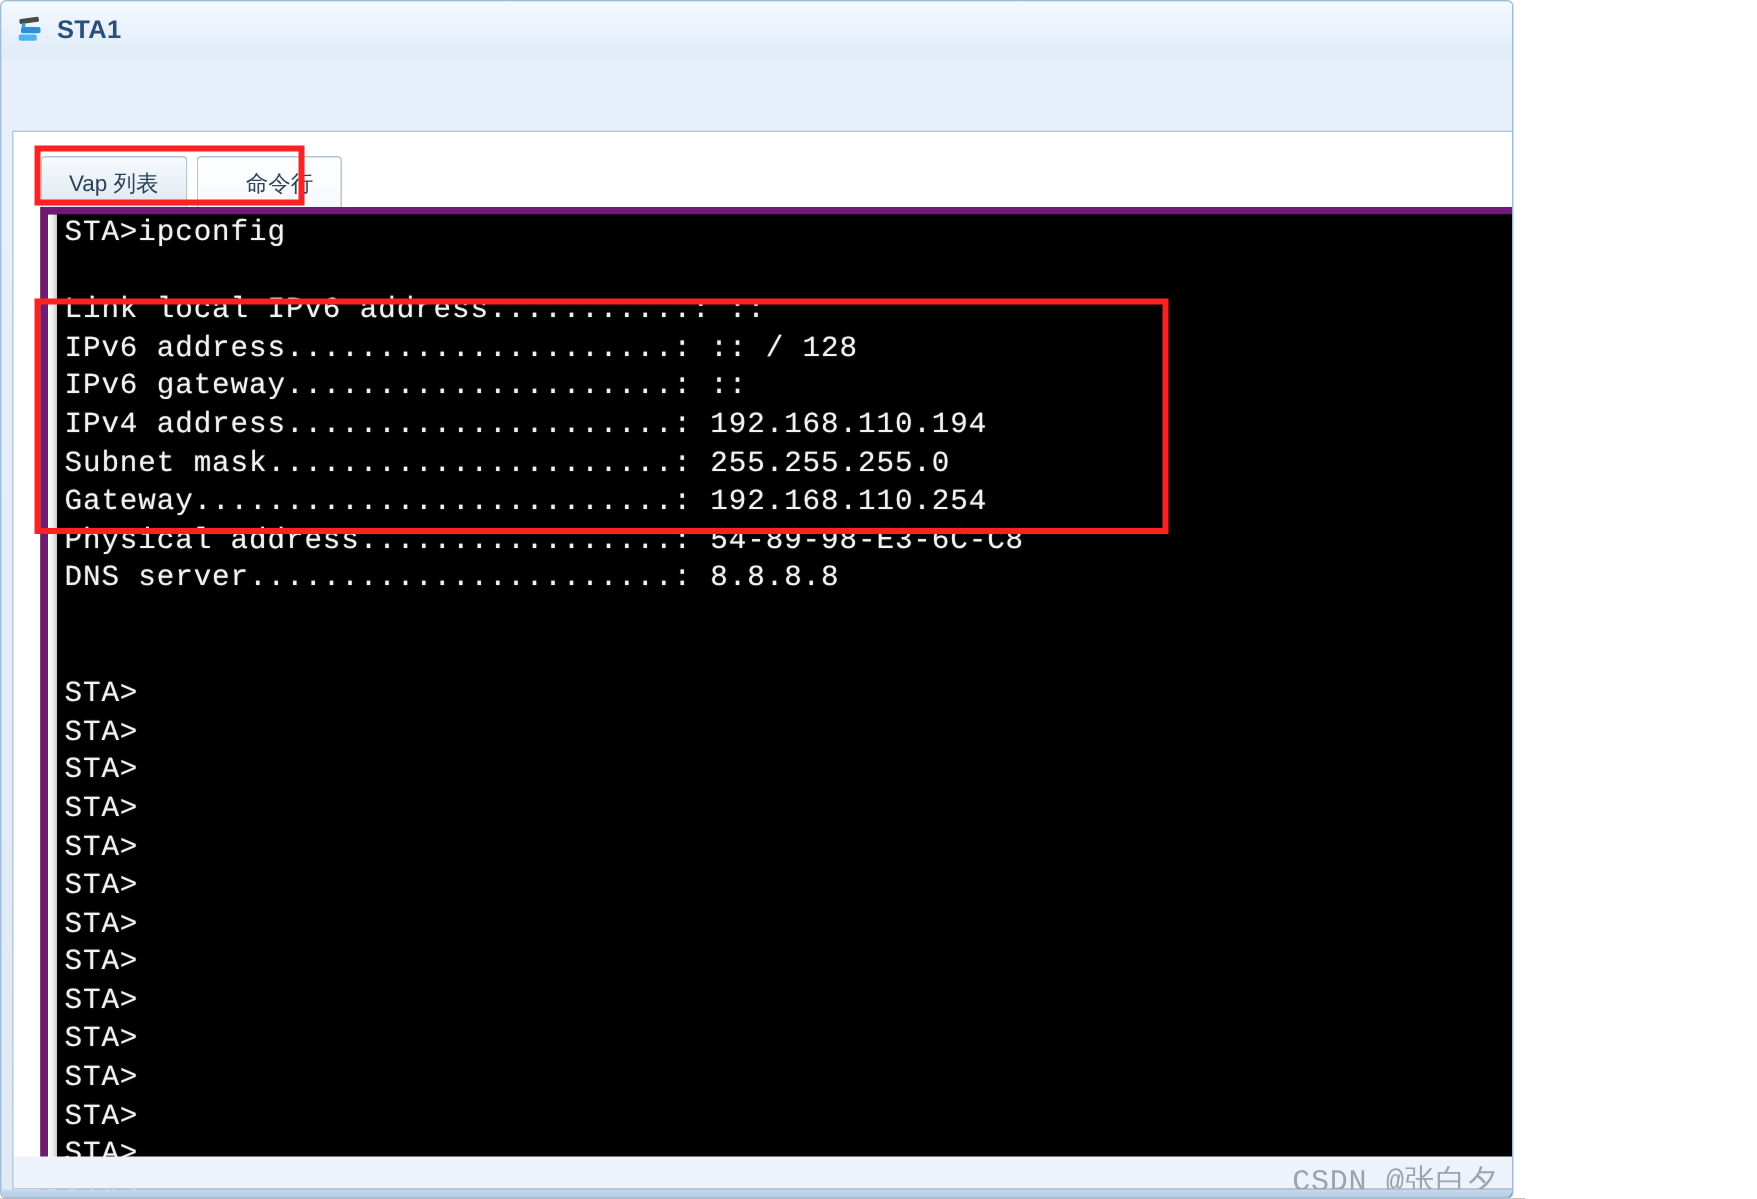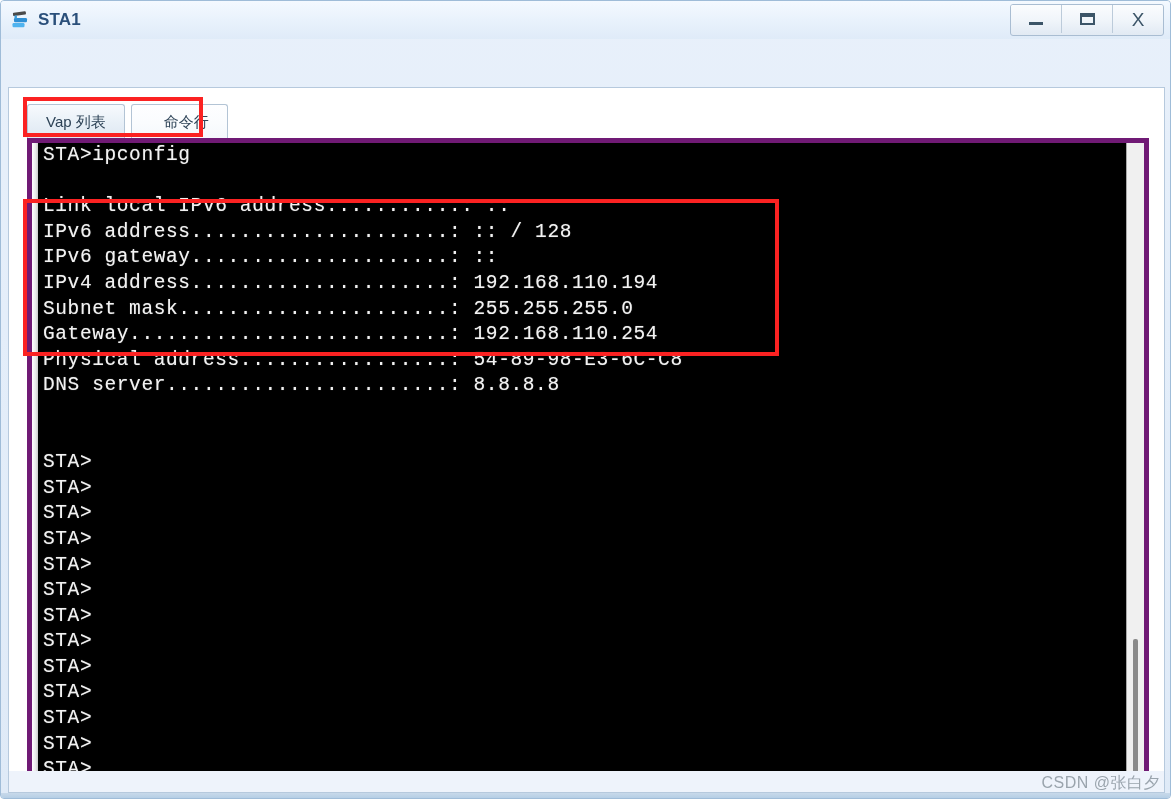--- a/index.html
+++ b/index.html
@@ -11,21 +11,21 @@
     width: 1171px;
     height: 799px;
     overflow: hidden;
     font-family: "Liberation Sans", sans-serif;
   }
 
   
   .window {
     position: absolute;
     left: 0; top: 0;
-    width: 1171px;
+    width: 1009px;
     height: 799px;
     box-sizing: border-box;
     background: linear-gradient(to bottom, #e8f0fa 0%, #e4eefa 40%, #dfeaf7 100%);
     border: 1px solid #9fbcd8;
     border-radius: 4px;
     overflow: hidden;
   }
 
   
   .titlebar {
@@ -226,23 +226,23 @@
     height: 22px;
     background: #eef3fb;
     border: 1px solid #b6c9dd;
     border-top: none;
     box-sizing: border-box;
   }
   .watermark {
     position: absolute;
     right: 10px;
     top: 772px;
-    font-size: 16px;
+    font-size: 20px;
     color: #9aa4ad;
-    font-family: Liberation Sans, sans-serif;
+    font-family: Liberation Mono, monospace;
     letter-spacing: 0.5px;
   }
   .bottom-edge {
     position: absolute;
     left: 0;
     top: 792px;
     width: 1171px;
     height: 7px;
     background: linear-gradient(to bottom, #c8d9ea 0%, #aecae3 100%);
   }

